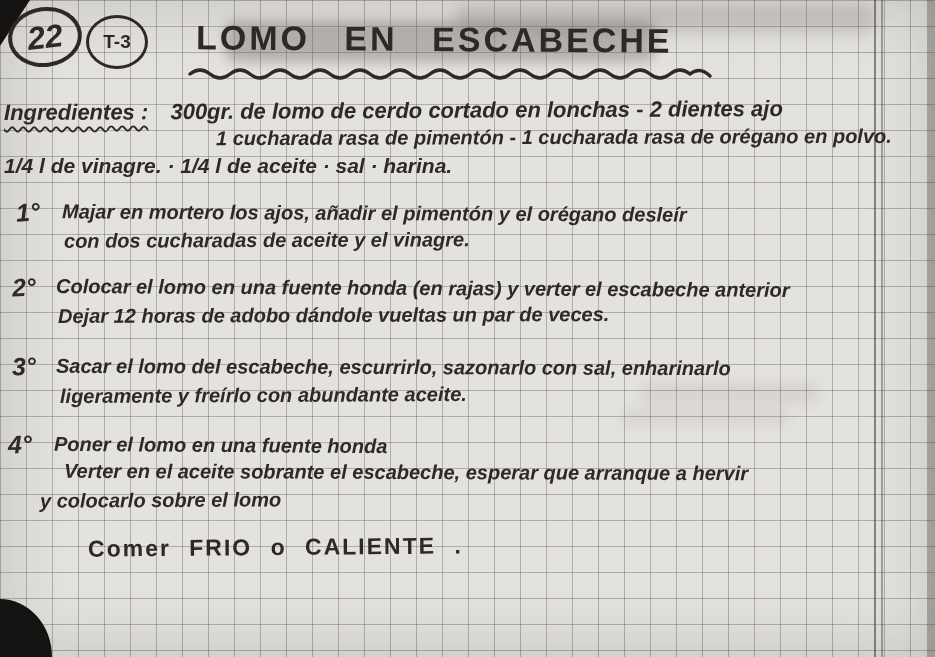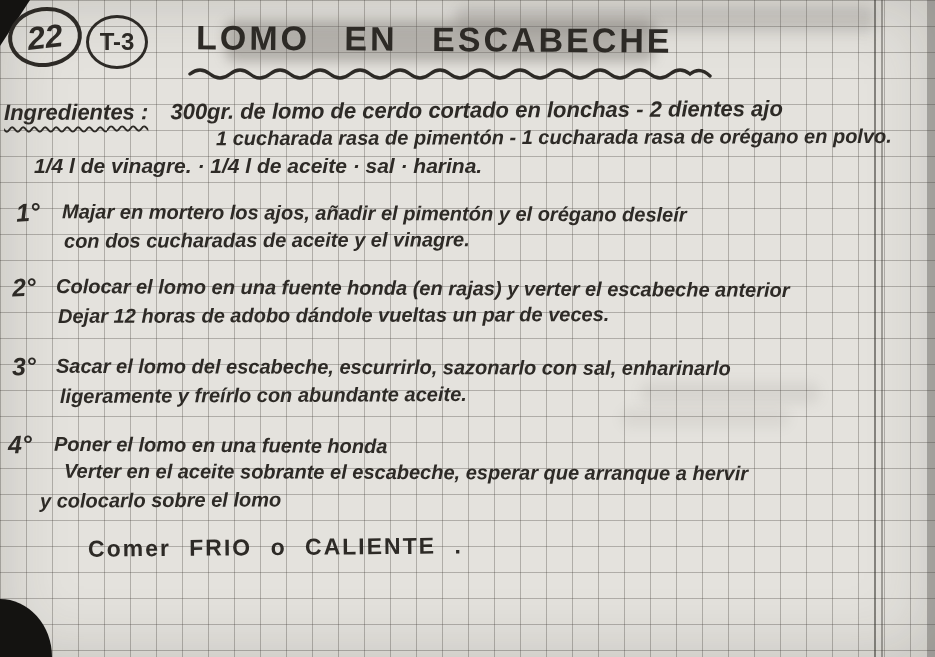--- a/index.html
+++ b/index.html
@@ -28,21 +28,21 @@
   .corner-tl{left:0;top:0;width:30px;height:46px;clip-path:polygon(0 0,100% 0,0 100%);}
   .corner-bl{left:0;bottom:0;width:52px;height:58px;border-top-right-radius:100%;}
   .ring{
     position:absolute;
     border:4px solid #2d2a26;
     border-radius:50%;
     display:flex;align-items:center;justify-content:center;
     font-weight:bold;font-style:italic;
   }
   .ring-22{left:8px;top:7px;width:66px;height:52px;font-size:32px;transform:rotate(-7deg);}
-  .ring-t3{left:86px;top:15px;width:56px;height:48px;font-size:24px;border-width:3px;font-style:normal;}
+  .ring-t3{left:86px;top:15px;width:56px;height:48px;font-size:19px;border-width:3px;font-style:normal;}
   .smudge{
     position:absolute;
     background:rgba(105,100,95,.38);
     border-radius:10px;
     filter:blur(6px);
   }
   .smudge-light{background:rgba(110,105,100,.22);}
   .title{
     left:196px;top:20px;
     font-size:34px;font-style:normal;
@@ -91,21 +91,21 @@
   <div class="hw title">LOMO EN ESCABECHE</div>
   <svg class="title-wave" width="530" height="20" viewBox="0 0 530 20">
     <path d="M2,12 Q12,4 22,12 T42,12 T62,12 T82,12 T102,12 T122,12 T142,12 T162,12 T182,12 T202,12 T222,12 T242,12 T262,12 T282,12 T302,12 T322,12 T342,12 T362,12 T382,12 T402,12 T422,12 T442,12 T462,12 T482,12 T502,12 Q512,4 522,14" fill="none" stroke="#2d2a26" stroke-width="3.4" stroke-linecap="round"></path>
   </svg>
 
   <div class="hw" style="left:4px;top:98px;transform:rotate(-.3deg);font-size:22px;">
     <span class="label-wavy">Ingredientes :</span>
     <span style="margin-left:16px;">300gr. de lomo de cerdo cortado en lonchas - 2 dientes ajo</span>
   </div>
   <div class="hw" style="left:216px;top:126px;transform:rotate(-.2deg);">1 cucharada rasa de pimentón - 1 cucharada rasa de orégano en polvo.</div>
-  <div class="hw" style="left:4px;top:154px;font-size:21px;margin-left:30px;">1/4 l de vinagre. · 1/4 l de aceite · sal · harina.</div>
+  <div class="hw" style="left:4px;top:154px;font-size:21px;">1/4 l de vinagre. · 1/4 l de aceite · sal · harina.</div>
 
   <div class="hw stepnum" style="left:16px;top:198px;transform:rotate(-4deg);">1°</div>
   <div class="hw" style="left:62px;top:202px;transform:rotate(.3deg);">Majar en mortero los ajos, añadir el pimentón y el orégano desleír</div>
   <div class="hw" style="left:64px;top:229px;transform:rotate(-.2deg);">con dos cucharadas de aceite y el vinagre.</div>
 
   <div class="hw stepnum" style="left:12px;top:273px;transform:rotate(-3deg);">2°</div>
   <div class="hw" style="left:56px;top:277px;transform:rotate(.3deg);">Colocar el lomo en una fuente honda (en rajas) y verter el escabeche anterior</div>
   <div class="hw" style="left:58px;top:304px;transform:rotate(-.2deg);">Dejar 12 horas de adobo dándole vueltas un par de veces.</div>
 
   <div class="hw stepnum" style="left:12px;top:352px;transform:rotate(-2deg);">3°</div>

